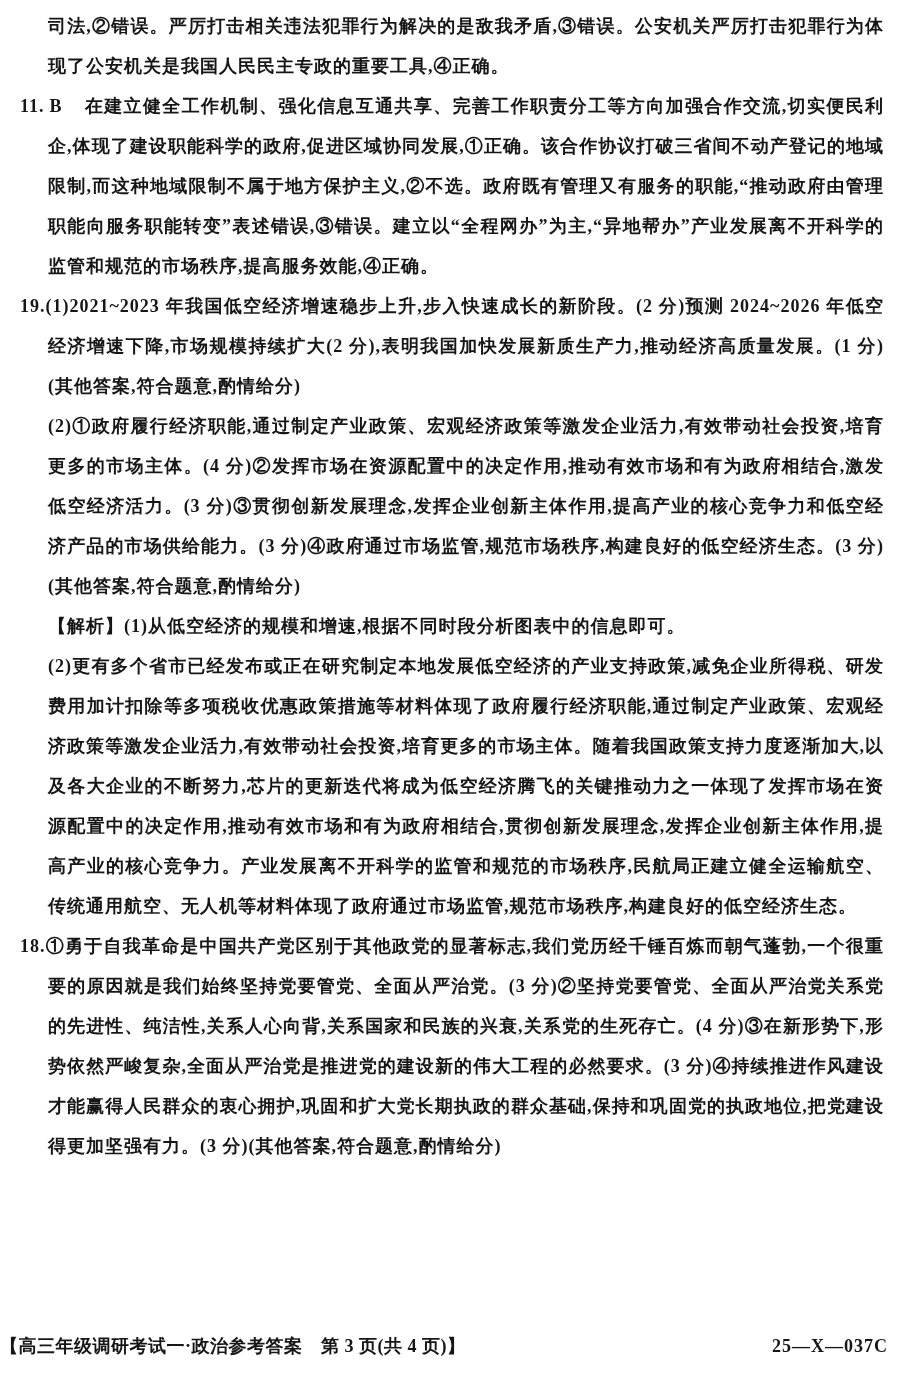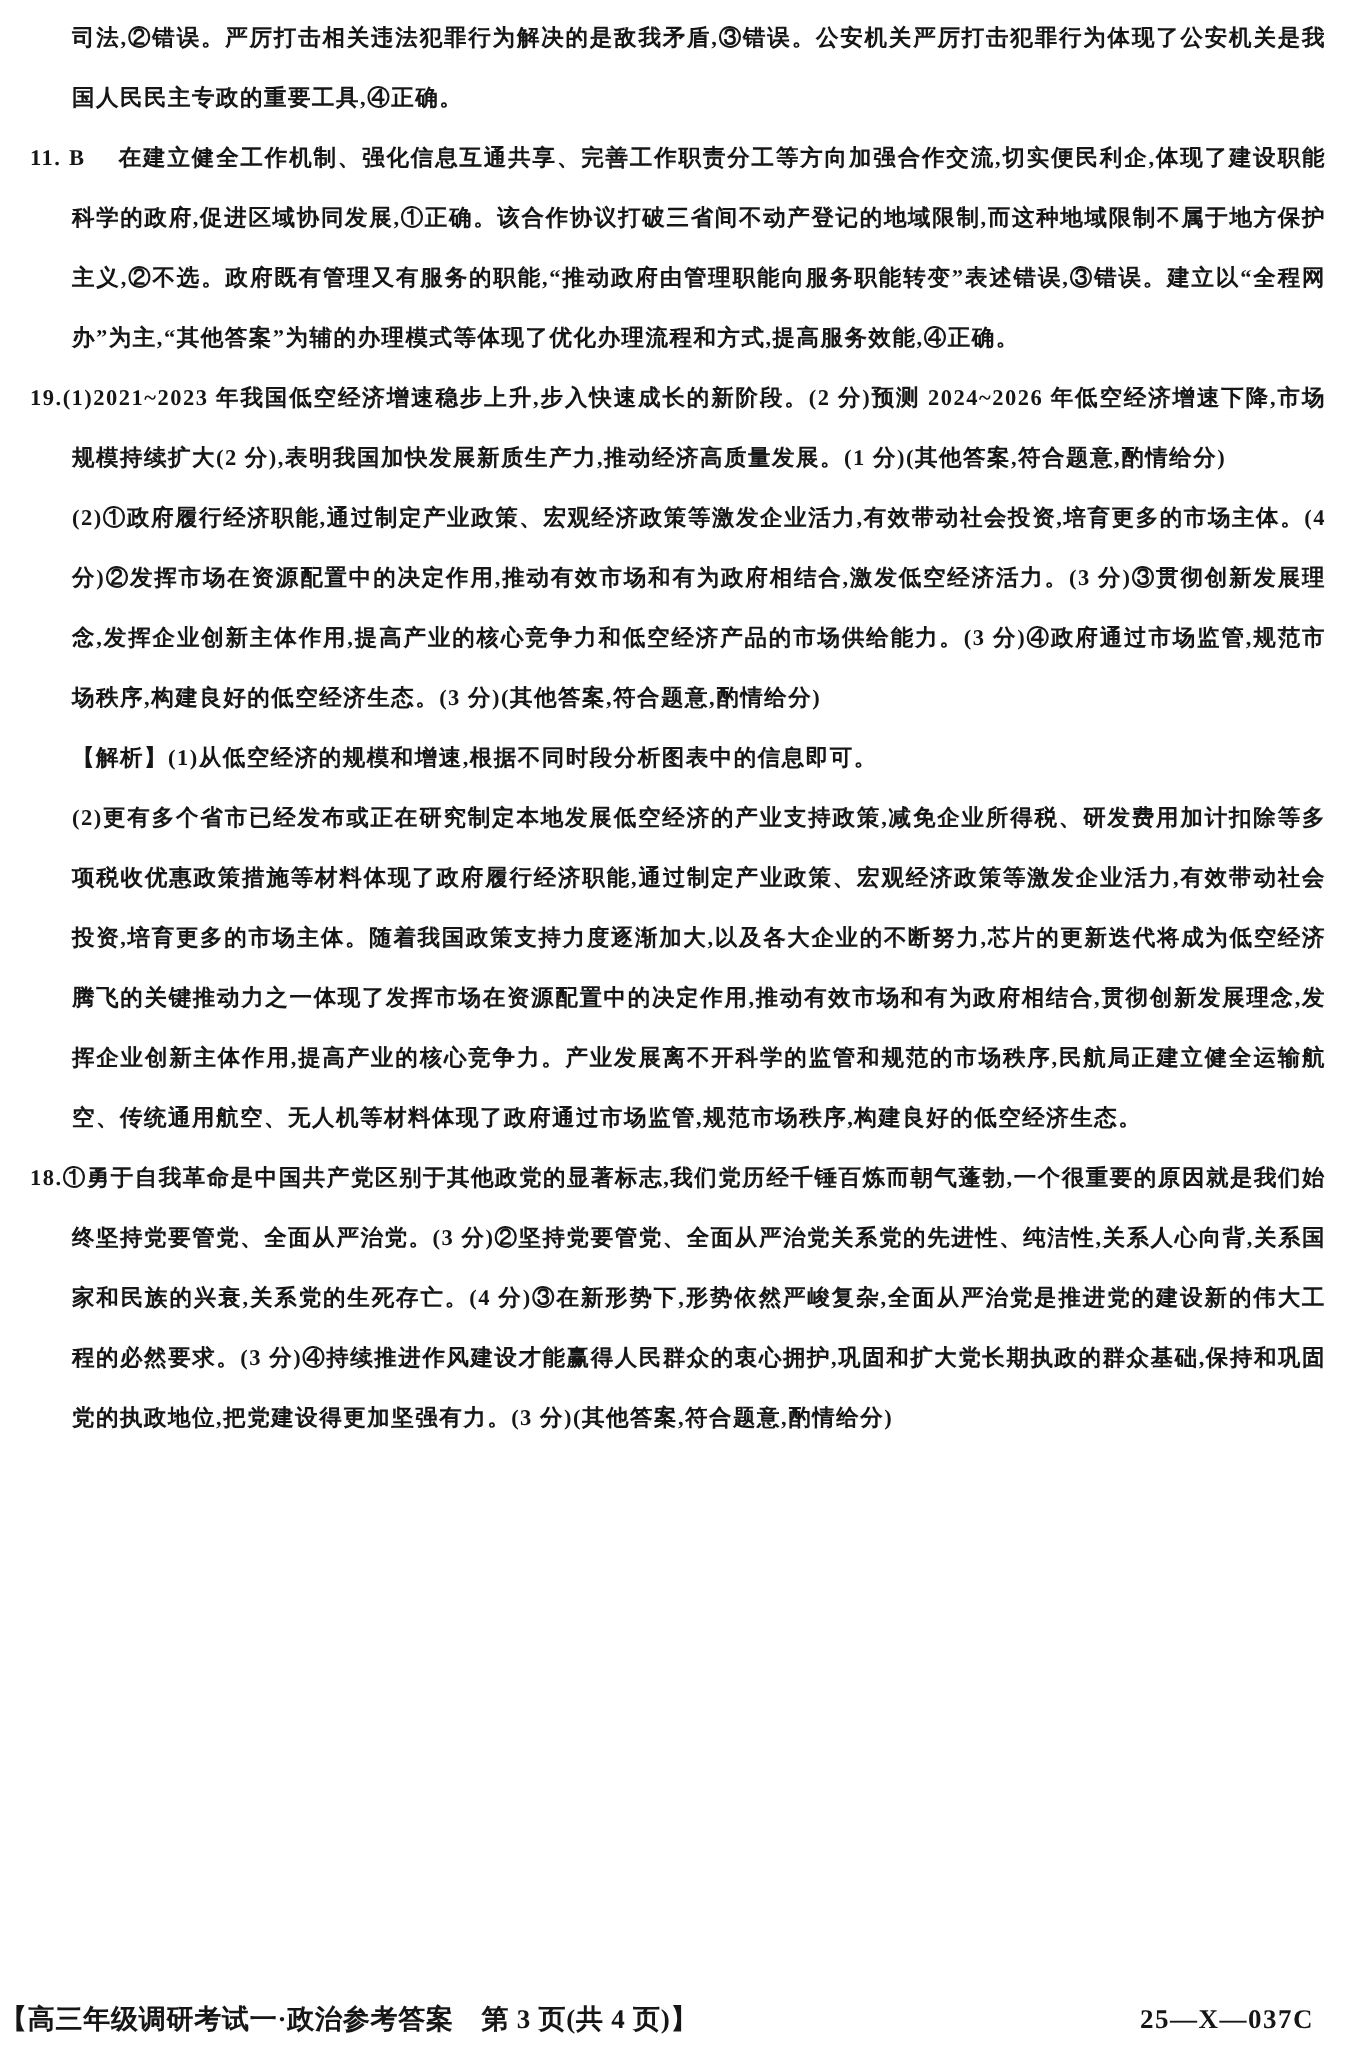--- a/index.html
+++ b/index.html
@@ -8,21 +8,21 @@
     position: relative;
     background: #ffffff;
     color: #161616;
     font-family: "Liberation Serif", "DejaVu Serif", serif;
     font-weight: 600;
     overflow: hidden;
   }
   .page { padding: 6px 16px 0 48px; }
   .para {
     margin: 0;
-    font-size: 15px;
+    font-size: 18px;
     line-height: 40px;
     letter-spacing: 1px;
     text-align: justify;
   }
   .hang { text-indent: -28px; }
   .qnum { display: inline; }
   .qletter { margin: 0 22px 0 5px; }
   .footer {
     position: absolute;
     left: 0; right: 0; top: 1326px;
@@ -30,32 +30,32 @@
     font-size: 18px;
     text-align: left;
     letter-spacing: 0.5px;
   }
   .f-bold {
     font-family: "Liberation Sans", "DejaVu Sans", sans-serif;
     font-weight: 700;
   }
   .f-code {
     position: absolute;
-    right: 24px; top: 0;
+    right: 12px; top: 0;
     letter-spacing: 1px;
   }
 </style>
 </head>
 <body>
 
 <div class="page">
 
   <p class="para">司法,②错误。严厉打击相关违法犯罪行为解决的是敌我矛盾,③错误。公安机关严厉打击犯罪行为体现了公安机关是我国人民民主专政的重要工具,④正确。</p>
 
-  <p class="para hang"><span class="qnum">11.</span><span class="qletter">B</span><span>在建立健全工作机制、强化信息互通共享、完善工作职责分工等方向加强合作交流,切实便民利企,体现了建设职能科学的政府,促进区域协同发展,①正确。该合作协议打破三省间不动产登记的地域限制,而这种地域限制不属于地方保护主义,②不选。政府既有管理又有服务的职能,“推动政府由管理职能向服务职能转变”表述错误,③错误。建立以“全程网办”为主,“其他答案”为辅的办理模式等体现了优化办理流程和方式,提高服务效能,④正确。</span></p>
+  <p class="para hang"><span class="qnum">11.</span><span class="qletter">B</span><span>在建立健全工作机制、强化信息互通共享、完善工作职责分工等方向加强合作交流,切实便民利企,体现了建设职能科学的政府,促进区域协同发展,①正确。该合作协议打破三省间不动产登记的地域限制,而这种地域限制不属于地方保护主义,②不选。政府既有管理又有服务的职能,“推动政府由管理职能向服务职能转变”表述错误,③错误。建立以“全程网办”为主,“异地帮办”产业发展离不开科学的监管和规范的市场秩序,提高服务效能,④正确。</span></p>
 
   <p class="para hang"><span class="qnum">19.</span><span>(1)2021~2023 年我国低空经济增速稳步上升,步入快速成长的新阶段。(2 分)预测 2024~2026 年低空经济增速下降,市场规模持续扩大(2 分),表明我国加快发展新质生产力,推动经济高质量发展。(1 分)(其他答案,符合题意,酌情给分)</span></p>
 
   <p class="para">(2)①政府履行经济职能,通过制定产业政策、宏观经济政策等激发企业活力,有效带动社会投资,培育更多的市场主体。(4 分)②发挥市场在资源配置中的决定作用,推动有效市场和有为政府相结合,激发低空经济活力。(3 分)③贯彻创新发展理念,发挥企业创新主体作用,提高产业的核心竞争力和低空经济产品的市场供给能力。(3 分)④政府通过市场监管,规范市场秩序,构建良好的低空经济生态。(3 分)(其他答案,符合题意,酌情给分)</p>
 
   <p class="para">【解析】(1)从低空经济的规模和增速,根据不同时段分析图表中的信息即可。</p>
 
   <p class="para">(2)更有多个省市已经发布或正在研究制定本地发展低空经济的产业支持政策,减免企业所得税、研发费用加计扣除等多项税收优惠政策措施等材料体现了政府履行经济职能,通过制定产业政策、宏观经济政策等激发企业活力,有效带动社会投资,培育更多的市场主体。随着我国政策支持力度逐渐加大,以及各大企业的不断努力,芯片的更新迭代将成为低空经济腾飞的关键推动力之一体现了发挥市场在资源配置中的决定作用,推动有效市场和有为政府相结合,贯彻创新发展理念,发挥企业创新主体作用,提高产业的核心竞争力。产业发展离不开科学的监管和规范的市场秩序,民航局正建立健全运输航空、传统通用航空、无人机等材料体现了政府通过市场监管,规范市场秩序,构建良好的低空经济生态。</p>
 
   <p class="para hang"><span class="qnum">18.</span><span>①勇于自我革命是中国共产党区别于其他政党的显著标志,我们党历经千锤百炼而朝气蓬勃,一个很重要的原因就是我们始终坚持党要管党、全面从严治党。(3 分)②坚持党要管党、全面从严治党关系党的先进性、纯洁性,关系人心向背,关系国家和民族的兴衰,关系党的生死存亡。(4 分)③在新形势下,形势依然严峻复杂,全面从严治党是推进党的建设新的伟大工程的必然要求。(3 分)④持续推进作风建设才能赢得人民群众的衷心拥护,巩固和扩大党长期执政的群众基础,保持和巩固党的执政地位,把党建设得更加坚强有力。(3 分)(其他答案,符合题意,酌情给分)</span></p>

